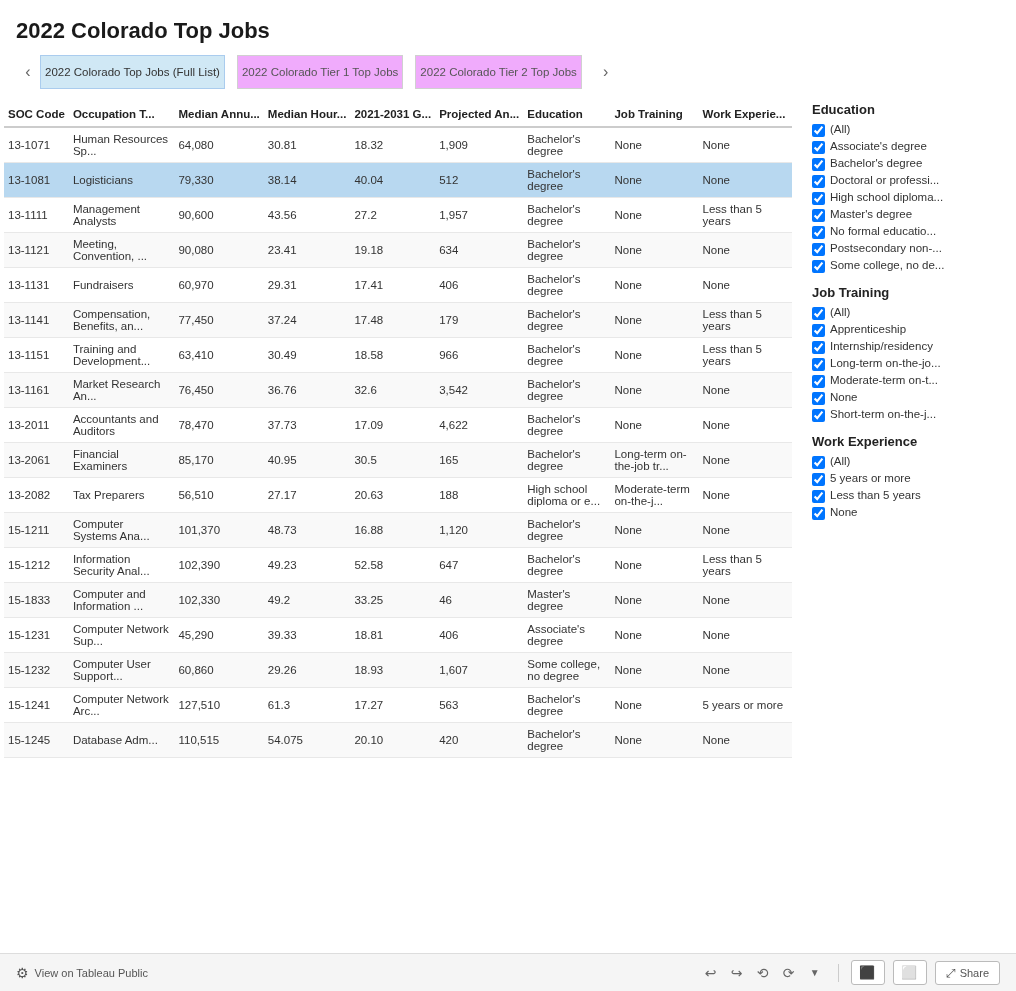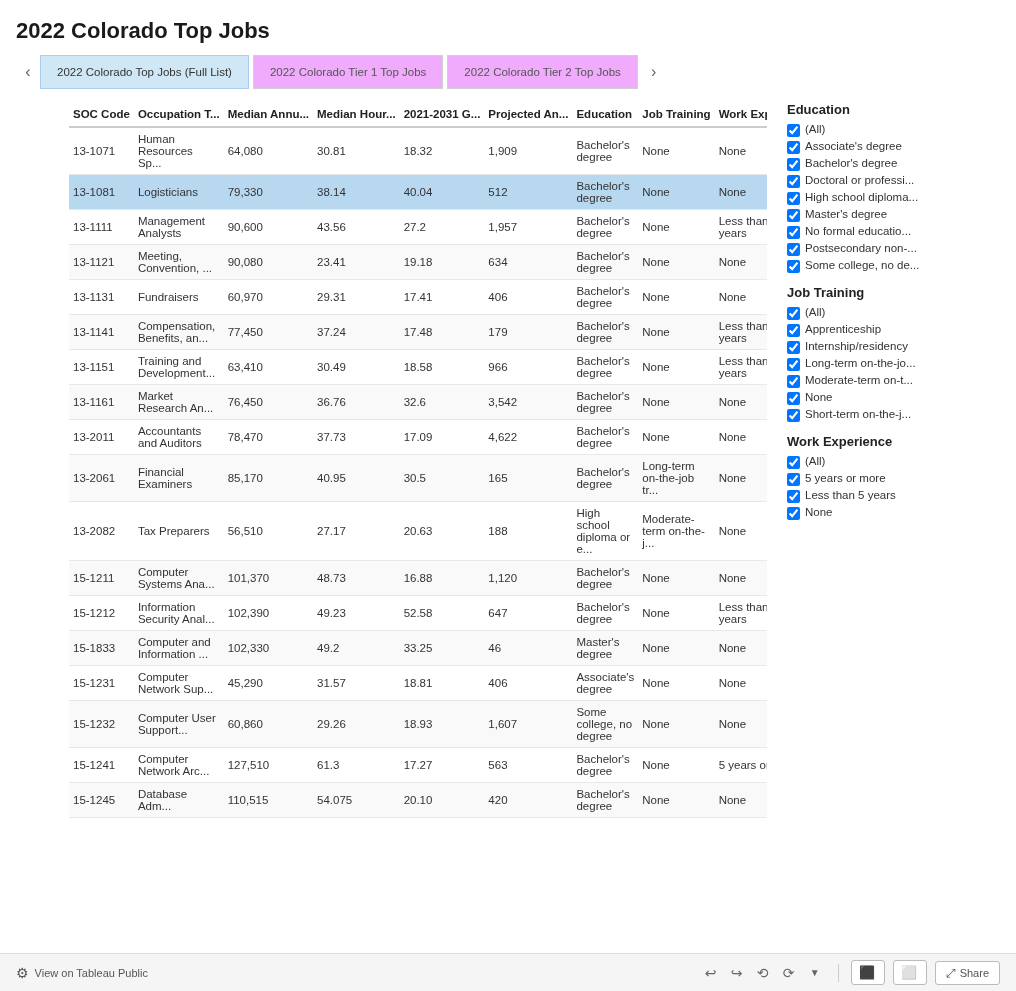--- a/index.html
+++ b/index.html
@@ -4,25 +4,25 @@
   <style>
     * { box-sizing: border-box; margin: 0; padding: 0; }
     body { font-family: Arial, sans-serif; background: #fff; font-size: 12px; color: #333; width: 1016px; min-height: 991px; overflow-x: hidden; }
     
     #app { width: 1016px; min-height: 991px; position: relative; background: #fff; padding: 0; }
     
     .page-title { font-size: 22px; font-weight: bold; color: #1a1a1a; padding: 18px 8px 10px 16px; }
     
     .tab-row { display: flex; align-items: center; padding: 0 16px; margin-bottom: 12px; }
     .tab-arrow { width: 24px; height: 36px; display: flex; align-items: center; justify-content: center; cursor: pointer; color: #666; font-size: 16px; }
-    .tab { padding: 8px 16px; border: 1px solid #d0d0d0; margin-right: 4px; cursor: pointer; min-width: 120px; text-align: center; font-size: 11.5px; line-height: 1.4; }
+    .tab { padding: 8px 4px; border: 1px solid #d0d0d0; margin-right: 12px; cursor: pointer; min-width: 120px; text-align: center; font-size: 11.5px; line-height: 1.4; }
     .tab.active { background: #d0e8f5; border-color: #aaccee; font-weight: 500; }
     .tab.inactive { background: #f0abfc; color: #555; }
     
-    .main-area { display: flex; padding: 0 29px; margin-left: 40px; }
+    .main-area { display: flex; padding: 0 4px; }
     
     .table-container { flex: 1; overflow: hidden; }
     
     table { width: 100%; border-collapse: collapse; font-size: 11.5px; }
     thead tr th { background: #fff; font-weight: bold; padding: 6px 4px; border-bottom: 2px solid #ccc; text-align: left; white-space: nowrap; color: #222; }
     tbody tr td { padding: 5px 4px; border-bottom: 1px solid #e8e8e8; vertical-align: middle; }
     tbody tr:nth-child(even) { background: #f9f9f9; }
     tbody tr.highlighted td { background: #b8d8f0; }
     
     .col-soc { width: 62px; }
@@ -233,21 +233,21 @@
               <td>33.25</td>
               <td>46</td>
               <td>Master's degree</td>
               <td>None</td>
               <td>None</td>
             </tr>
             <tr>
               <td>15-1231</td>
               <td>Computer Network Sup...</td>
               <td>45,290</td>
-              <td>31.57</td>
+              <td>39.33</td>
               <td>18.81</td>
               <td>406</td>
               <td>Associate's degree</td>
               <td>None</td>
               <td>None</td>
             </tr>
             <tr>
               <td>15-1232</td>
               <td>Computer User Support...</td>
               <td>60,860</td>

